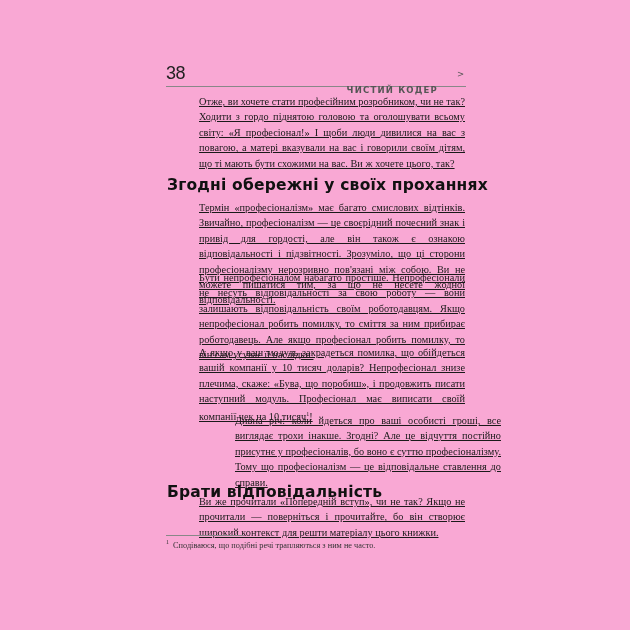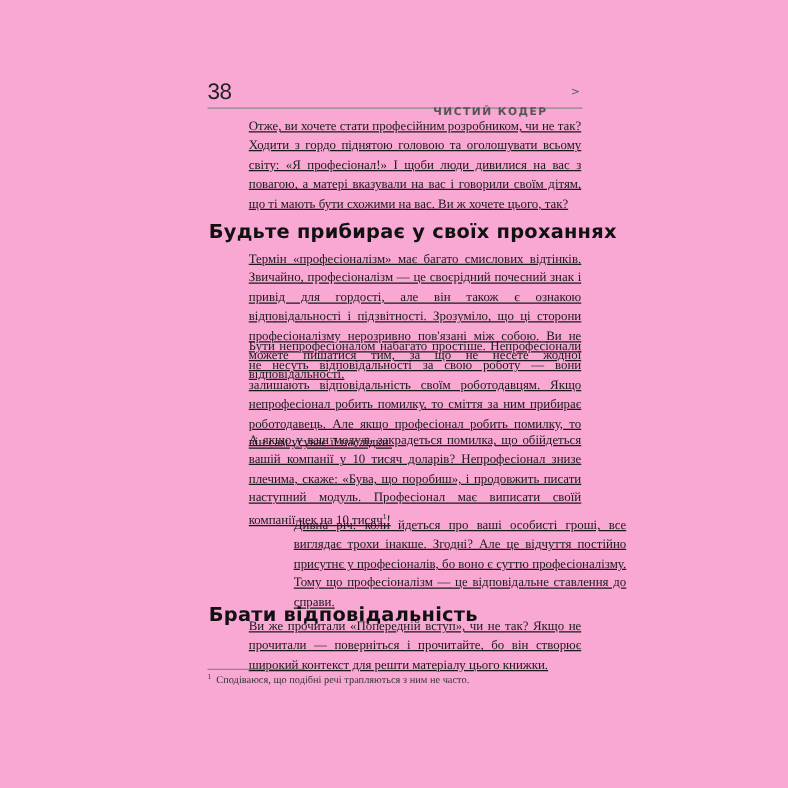--- a/index.html
+++ b/index.html
@@ -20,21 +20,21 @@
 
 <div class="page">
   <div class="header">
     <span class="page-num">38</span>
     <span class="running-title">ЧИСТИЙ КОДЕР</span>
     <span class="chev">&gt;</span>
   </div>
 
   <p class="body-text" style="top:94px;">Отже, ви хочете стати професійним розробником, чи не так? Ходити з гордо піднятою головою та оголошувати всьому світу: «Я професіонал!» І щоби люди дивилися на вас з повагою, а матері вказували на вас і говорили своїм дітям, що ті мають бути схожими на вас. Ви ж хочете цього, так?</p>
 
-  <h2 class="h2" style="top:176px;">Будьте прибирає у своїх проханнях</h2>
+  <h2 class="h2" style="top:176px;">Згодні обережні у своїх проханнях</h2>
 
   <p class="body-text" style="top:270px;">Бути непрофесіоналом набагато простіше. Непрофесіонали не несуть відповідальності за свою роботу — вони залишають відповідальність своїм роботодавцям. Якщо непрофесіонал робить помилку, то сміття за ним прибирає роботодавець. Але якщо професіонал робить помилку, то він сам усуває її наслідки.</p>
 
   <p class="body-text" style="top:200px;">Термін «професіоналізм» має багато смислових відтінків. Звичайно, професіоналізм — це своєрідний почесний знак і привід для гордості, але він також є ознакою відповідальності і підзвітності. Зрозуміло, що ці сторони професіоналізму нерозривно пов'язані між собою. Ви не можете пишатися тим, за що не несете жодної відповідальності.</p>
 
   <p class="body-text" style="top:345px;"><span>А якщо у ваш модуль закрадеться помилка, що обійдеться вашій компанії у 10 тисяч доларів? Непрофесіонал знизе плечима, скаже: «Бува, що поробиш», і продовжить писати наступний модуль. Професіонал має виписати своїй компанії чек на 10 тисяч</span><sup style="font-size:6px;">1</sup><span>!</span></p>
 
   <p class="body-text" style="top:413px;margin-left:36px;">Дивна річ: коли йдеться про ваші особисті гроші, все виглядає трохи інакше. Згодні? Але це відчуття постійно присутнє у професіоналів, бо воно є суттю професіоналізму. Тому що професіоналізм — це відповідальне ставлення до справи.</p>
 
   <h2 class="h2" style="top:483px;">Брати відповідальність</h2>

